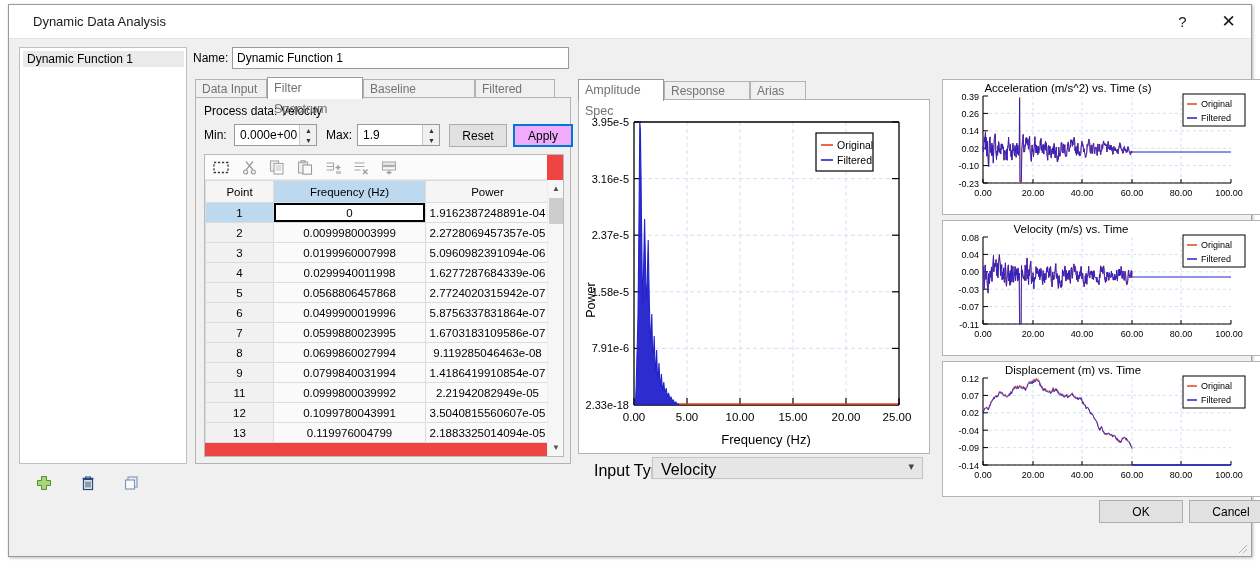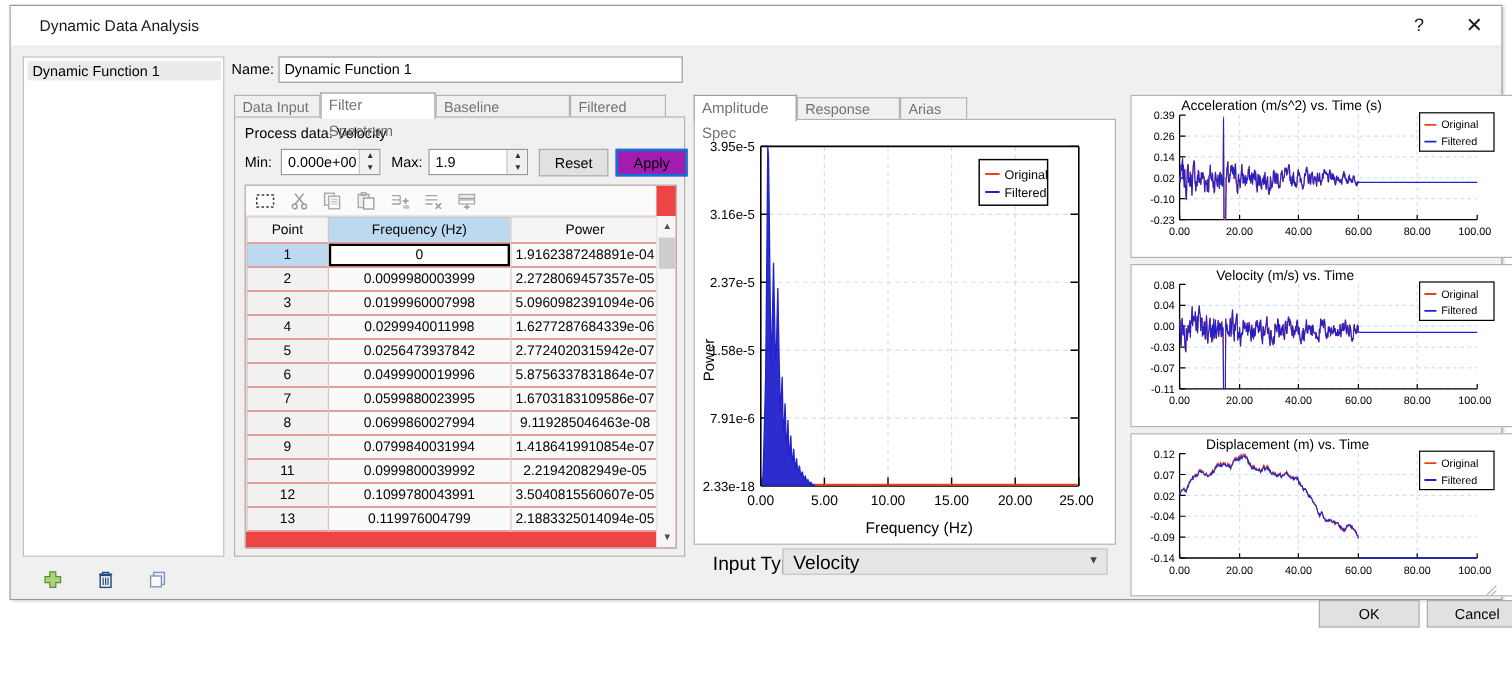--- a/index.html
+++ b/index.html
@@ -10,21 +10,21 @@
     font-family: "Liberation Sans", sans-serif;
     font-size: 12px;
     color: #000000;
     overflow: hidden;
   }
 
   
   #window {
     position: absolute;
     left: 8px; top: 4px;
-    width: 1244px; height: 496px;
+    width: 1244px; height: 553px;
     background: #f0f0f0;
     border: 1px solid #9a9a9a;
     box-shadow: 1px 1px 3px rgba(0,0,0,0.28);
   }
   #titlebar {
     position: absolute; left: 0; top: 0; right: 0; height: 34px;
     background: #ffffff;
     border-bottom: 1px solid #e4e4e4;
   }
   #titlebar .title {
@@ -114,21 +114,21 @@
     font-size: 7px; color: #333;
   }
   .spin .arrows .up { top: 0; }
   .spin .arrows .dn { top: 10px; }
   .btn {
     position: absolute; top: 0; height: 23px;
     border: 1px solid #adadad; background: #e1e1e1;
     font-size: 12px; display: flex; align-items: center; justify-content: center;
     color: #000;
   }
-  .btn.primary { border: 2px solid #0078d7; background: #a21caf; }
+  .btn.primary { border: 2px solid #0078d7; background: #f0abfc; }
 
   
   #tableWrap {
     position: absolute; left: 8px; top: 56px;
     width: 360px; height: 303px;
     background: #ef4444; border: 1px solid #b9b9b9;
   }
   #tblToolbar {
     position: absolute; left: 0; top: 0; right: 16px; height: 25px;
     background: #fbfbfb; border-bottom: 1px solid #e8e8e8;
@@ -359,21 +359,21 @@
                   <td class="val">0.0199960007998</td>
                   <td class="val">5.0960982391094e-06</td>
                 </tr>
                 <tr>
                   <td class="rowhdr">4</td>
                   <td class="val">0.0299940011998</td>
                   <td class="val">1.6277287684339e-06</td>
                 </tr>
                 <tr>
                   <td class="rowhdr">5</td>
-                  <td class="val">0.0256473937842</td>
+                  <td class="val">0.0568806457868</td>
                   <td class="val">2.7724020315942e-07</td>
                 </tr>
                 <tr>
                   <td class="rowhdr">6</td>
                   <td class="val">0.0499900019996</td>
                   <td class="val">5.8756337831864e-07</td>
                 </tr>
                 <tr>
                   <td class="rowhdr">7</td>
                   <td class="val">0.0599880023995</td>

